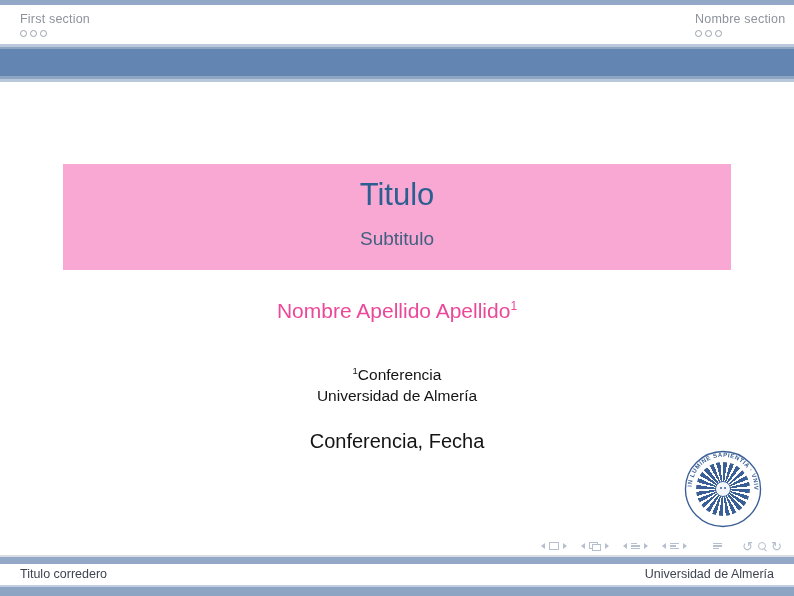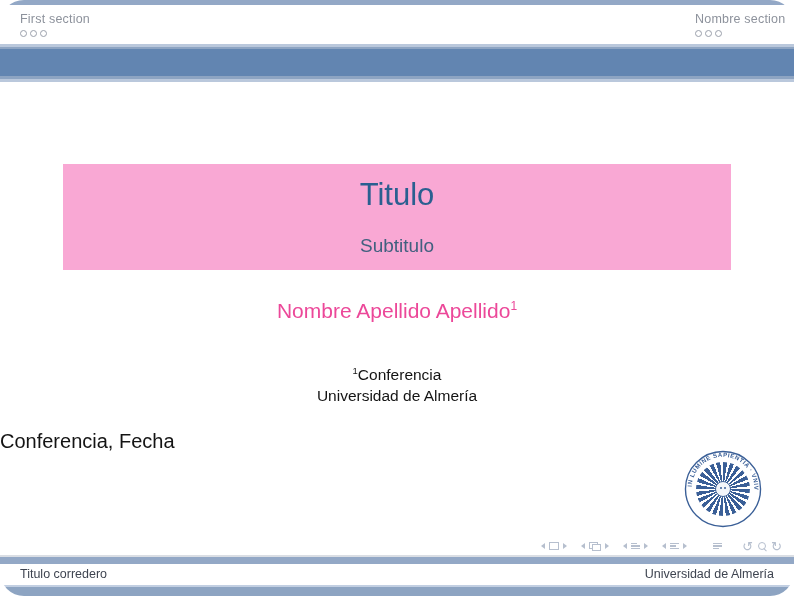--- a/index.html
+++ b/index.html
@@ -1,19 +1,19 @@
 <!DOCTYPE html>
 <html><head>
 <meta charset="utf-8">
 <style>
   * { margin:0; padding:0; box-sizing:border-box; }
   html,body { background:#ffffff; }
   .slide {
     position:relative; width:794px; height:596px; overflow:hidden;
-    background:#ffffff; font-family:"Liberation Sans", sans-serif;border-radius:24px;
+    background:#ffffff; font-family:"Liberation Sans", sans-serif;
   }
   
   .topbar   { position:absolute; left:0; top:0;  width:794px; height:5px;  background:#93a8c6; }
   .header   { position:absolute; left:0; top:5px; width:794px; height:39px; background:#ffffff; }
   .section-block { position:absolute; top:7px; }
   .section-block.left  { left:20px; }
   .section-block.right { left:695px; }
   .section-label { font-size:12.5px; color:#8d929c; letter-spacing:0.2px; cursor:pointer; }
   .dots { display:flex; gap:3px; margin-top:4px; }
   .dot  { width:7px; height:7px; border:1.3px solid #9aa0ab; border-radius:50%; background:transparent; cursor:pointer; }
@@ -24,30 +24,30 @@
   .s3 { top:5px;  height:27px; background:#6285b1; }
   .s4 { top:32px; height:3px;  background:#8da4c2; }
   .s5 { top:35px; height:3px;  background:#bac8dc; }
 
   
   .title-box {
     position:absolute; left:63px; top:164px; width:668px; height:106px;
     background:#f9a8d4; text-align:center;
   }
   .main-title    { margin-top:13px; font-size:31px; color:#2b5f90; font-weight:400; }
-  .sub-title     { margin-top:22px;  font-size:19px; color:#41607f; font-weight:400; }
+  .sub-title     { margin-top:15px;  font-size:19px; color:#41607f; font-weight:400; }
 
   
   .author-line { position:absolute; left:0; top:299px; width:794px; text-align:center;
                  font-size:21px; color:#ec4899; }
   .author-line sup { font-size:12px; }
   .institute { position:absolute; left:0; top:360px; width:794px; text-align:center;
                font-size:15.5px; color:#141414; line-height:21px; }
   .institute sup { font-size:9.5px; }
-  .event-line { position:absolute; left:0; top:430px; width:794px; 
+  .event-line { position:absolute; left:0; top:430px; width:794px; text-align:center;
                 font-size:20px; color:#141414; }
 
   
   .logo { position:absolute; left:684px; top:450px; width:78px; height:78px; }
   .logo svg { position:absolute; left:0; top:0; }
   .rays {
     position:absolute; left:12px; top:12px; width:54px; height:54px; border-radius:50%;
     background:repeating-conic-gradient(#3a5f97 0deg 9deg, #ffffff 9deg 15deg);
   }
   .seal-face {

